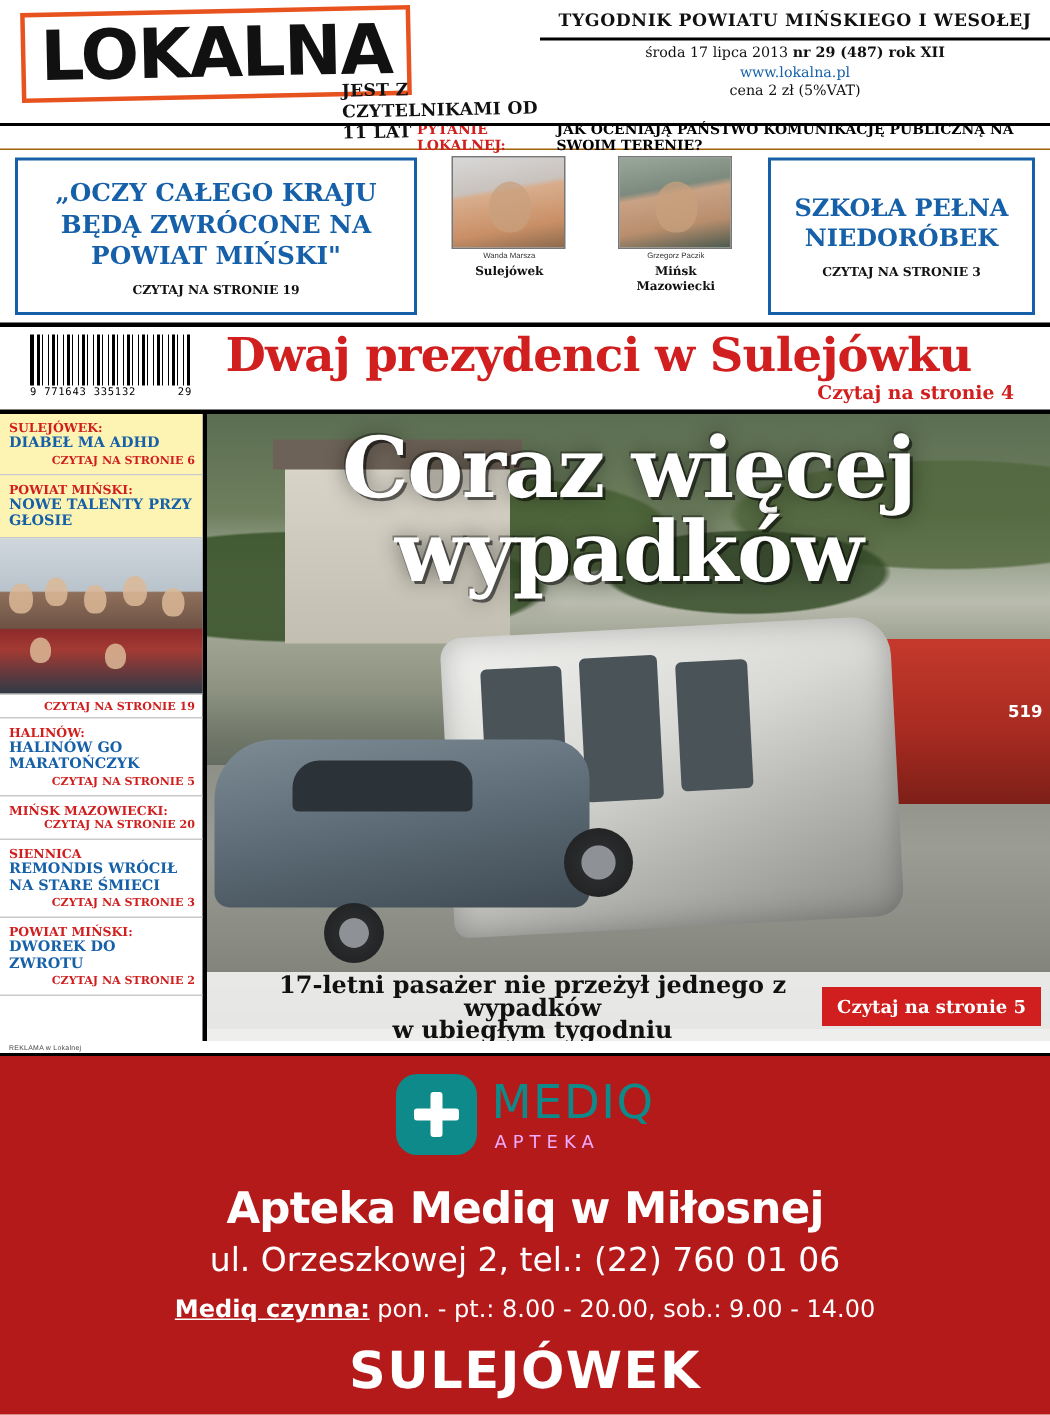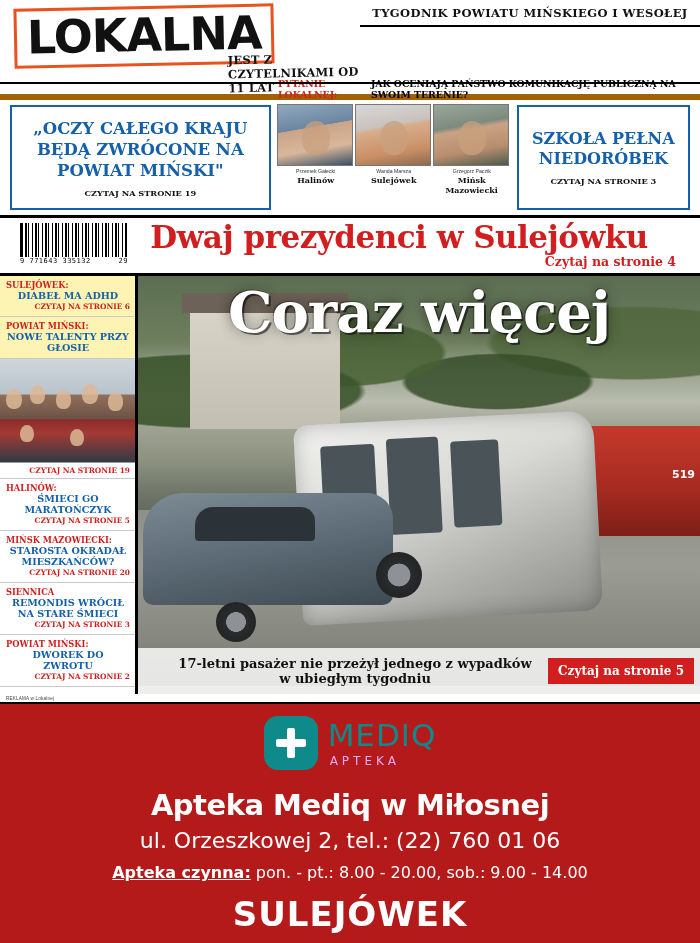--- a/index.html
+++ b/index.html
@@ -80,21 +80,21 @@
   }
   .mh-issue b { font-weight: bold; }
   .mh-issue .blue { color: #1560a8; }
 
   
   .qstrip {
     height: 16px;
     display: flex;
     align-items: center;
     padding-left: 278px;
-    border-bottom: 6px solid #a16207;
+    border-bottom: 1px solid #a16207;
     font-size: 9.3px;
     font-weight: bold;
     font-family: "DejaVu Serif", serif;
   }
   .qstrip .red { color: #d11f1f; margin-right: 4px; }
 
   
   .teaser-row {
     display: flex;
     height: 118px;
@@ -243,21 +243,20 @@
     font-family: "DejaVu Serif", serif;
     font-size: 8.3px;
     line-height: 10px;
   }
   .si-title {
     color: #1560a8;
     font-weight: bold;
     font-family: "DejaVu Serif", serif;
     font-size: 9.6px;
     line-height: 11.5px;
-    text-align: center;
   }
   .si-more {
     color: #d11f1f;
     font-weight: bold;
     font-family: "DejaVu Serif", serif;
     font-size: 7.4px;
     line-height: 10px;
     text-align: right;
   }
   .si-photo {
@@ -414,21 +413,21 @@
     height: 46px;
     background: rgba(255,255,255,.82);
     display: flex;
     align-items: center;
     justify-content: space-between;
     padding: 0 6px 0 24px;
   }
   .caption-text {
     font-family: "DejaVu Serif", serif;
     font-weight: bold;
-    font-size: 13px;
+    font-size: 16px;
     line-height: 15px;
     color: #111;
     text-align: center;
     flex: 1;
   }
   .caption-btn {
     background: #d11f1f;
     color: #fff;
     font-family: "DejaVu Serif", serif;
     font-weight: bold;
@@ -527,40 +526,41 @@
   <div class="masthead">
     <div class="logo-box">
       <div class="logo-frame">
         <div class="logo-text">LOKALNA</div>
       </div>
       <div class="logo-tag">JEST Z CZYTELNIKAMI OD 11 LAT</div>
     </div>
     <div class="masthead-right">
       <div class="mh-top">TYGODNIK POWIATU MIŃSKIEGO I WESOŁEJ</div>
       <div class="mh-rule"></div>
+      <div class="mh-issue">
+        <div><span>środa 17 lipca 2013</span>
+          <b>nr 29 (487) rok XII</b></div>
+        <div class="blue">www.lokalna.pl</div>
+        <div>cena 2 zł (5%VAT)</div>
+      </div>
     </div>
   </div>
 
   <div class="qstrip">
     <span class="red">PYTANIE LOKALNEJ:</span>
     <span>JAK OCENIAJĄ PAŃSTWO KOMUNIKACJĘ PUBLICZNĄ NA SWOIM TERENIE?</span>
   </div>
 
   <div class="teaser-row">
     <div class="teaser-box">
       <div class="teaser-title">„OCZY CAŁEGO KRAJU BĘDĄ ZWRÓCONE NA POWIAT MIŃSKI"</div>
       <div class="teaser-sub">CZYTAJ NA STRONIE 19</div>
     </div>
 
     <div class="faces">
-      <div class="face">
-        <div class="face-photo fp1"></div>
-        <div class="face-name">Przemek Gałecki</div>
-        <div class="face-city">Halinów</div>
-      </div>
       <div class="face">
         <div class="face-photo fp2"></div>
         <div class="face-name">Wanda Marsza</div>
         <div class="face-city">Sulejówek</div>
       </div>
       <div class="face">
         <div class="face-photo fp3"></div>
         <div class="face-name">Grzegorz Paczik</div>
         <div class="face-city">Mińsk Mazowiecki</div>
       </div>
@@ -607,27 +607,26 @@
           <i></i>
           <i></i>
           <i></i>
           <i></i>
           <i></i>
       </div>
       <div class="side-more-standalone">CZYTAJ NA STRONIE 19</div>
 
       <div class="side-item">
         <div class="si-kicker">HALINÓW:</div>
-        <div class="si-title">ŚMIECI GO MARATOŃCZYK</div>
+        <div class="si-title">HALINÓW GO MARATOŃCZYK</div>
         <div class="si-more">CZYTAJ NA STRONIE 5</div>
       </div>
 
       <div class="side-item">
         <div class="si-kicker">MIŃSK MAZOWIECKI:</div>
-        <div class="si-title">STAROSTA OKRADAŁ MIESZKAŃCÓW?</div>
         <div class="si-more">CZYTAJ NA STRONIE 20</div>
       </div>
 
       <div class="side-item">
         <div class="si-kicker">SIENNICA</div>
         <div class="si-title">REMONDIS WRÓCIŁ NA STARE ŚMIECI</div>
         <div class="si-more">CZYTAJ NA STRONIE 3</div>
       </div>
 
       <div class="side-item">
@@ -654,20 +653,21 @@
       </div>
       <div class="photo-car">
         <div class="cwin"></div>
       </div>
       <div class="photo-wheel" style="left:238px; top:66%;"></div>
       <div class="photo-wheel" style="left:78px; top:78%; width:40px; height:40px;"></div>
       <div class="photo-cur"></div>
 
       <div class="photo-head">
         <div class="l1">Coraz więcej</div>
+        <div class="l2">wypadków</div>
       </div>
 
       <div class="caption-bar">
         <div class="caption-text">
           <div>17-letni pasażer nie przeżył jednego z wypadków</div>
           <div>w ubiegłym tygodniu</div>
         </div>
         <div class="caption-btn">Czytaj na stronie 5</div>
       </div>
     </div>
@@ -680,18 +680,18 @@
       <div class="ad-brand">
         <div class="b1">MEDIQ</div>
         <div class="b2">APTEKA</div>
       </div>
     </div>
     <div class="ad-line1">Apteka Mediq w Miłosnej</div>
     <div class="ad-line2">
       <b>ul. Orzeszkowej 2,</b><span> tel.: (22) 760 01 06</span>
     </div>
     <div class="ad-line3">
-      <u>Apteka czynna:</u><span> pon. - pt.: 8.00 - 20.00, sob.: 9.00 - 14.00</span>
+      <u>Mediq czynna:</u><span> pon. - pt.: 8.00 - 20.00, sob.: 9.00 - 14.00</span>
     </div>
     <div class="ad-city">SULEJÓWEK</div>
   </div>
 
 </div>
 
 </body></html>

